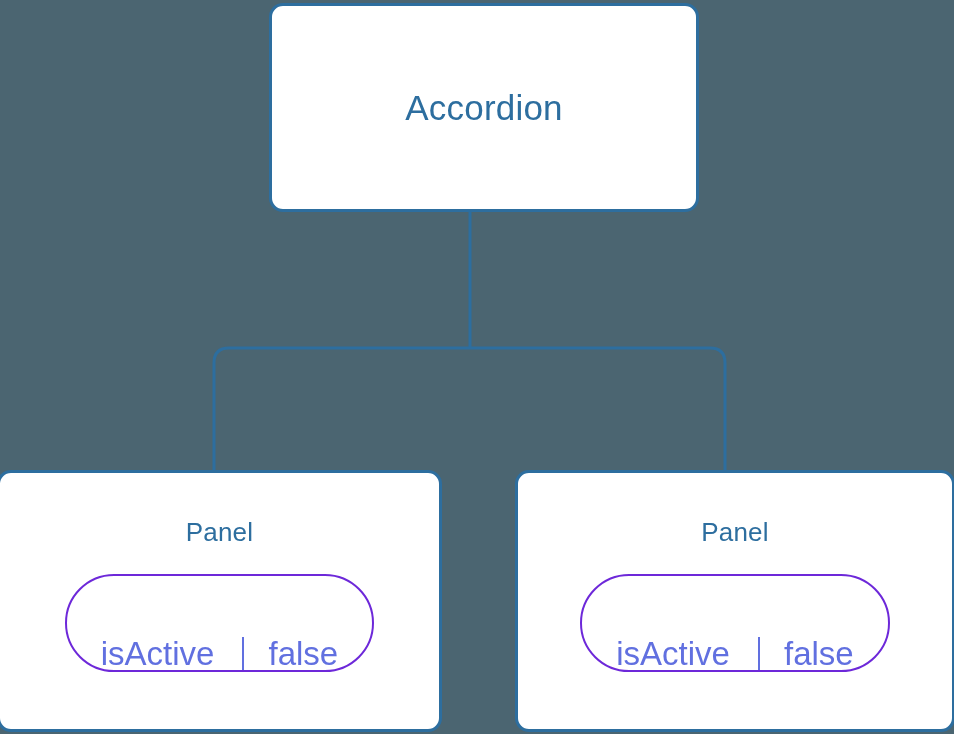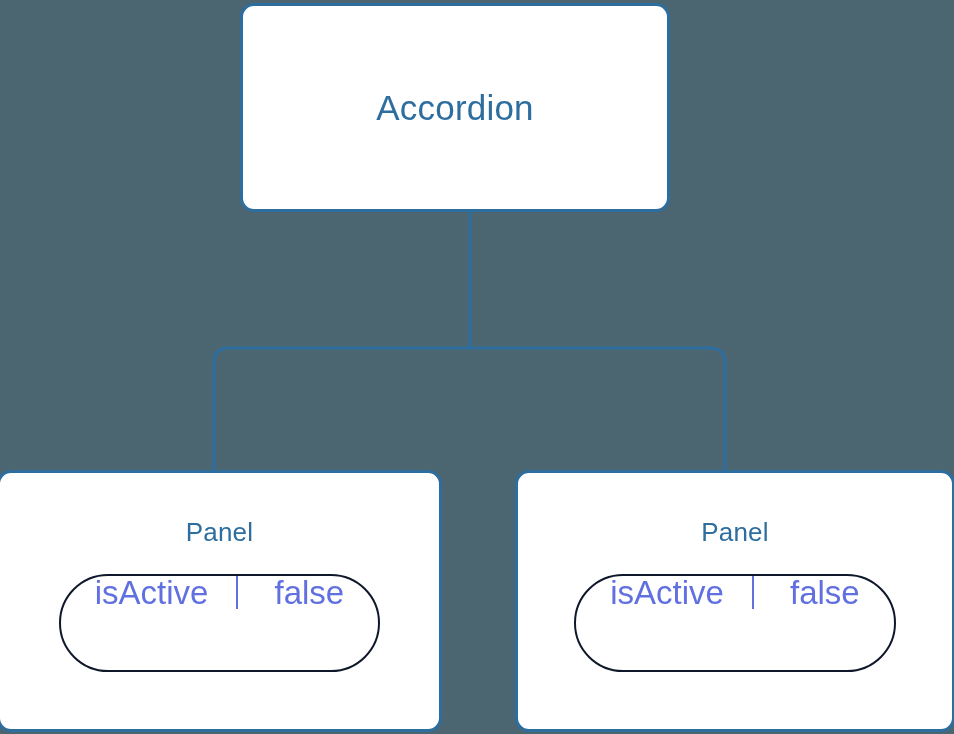--- a/index.html
+++ b/index.html
@@ -50,21 +50,21 @@
     color: #2d6e9f;
     font-size: 26px;
     font-weight: 400;
     letter-spacing: 0.2px;
     line-height: 1;
     white-space: nowrap;
   }
 
   
   #node-accordion {
-    left: 240px;
+    left: 269px;
     top: 3px;
     width: 430px;
     height: 209px;
     justify-content: center;
   }
   #node-accordion .node-title {
     font-size: 35px;
   }
 
   
@@ -80,42 +80,42 @@
   }
   #node-panel-1 {
     left: 515px;
     width: 440px;
   }
 
   
   .prop-pill {
     margin-top: 29px;
     display: flex;
-    align-items: flex-start;
-    border: 2px solid #0f172a;
+    align-items: flex-end;
+    border: 2px solid #6d28d9;
     border-radius: 999px;
     background: transparent;
     height: 94px;
     overflow: hidden;
   }
   .prop-key,
   .prop-value {
     display: flex;
     align-items: center;
     justify-content: center;
     color: #6170e0;
     font-size: 33px;
     line-height: 1;
     white-space: nowrap;
   }
   .prop-key {
     padding: 0 28px 0 34px;
   }
   .prop-value {
-    padding: 0 34px 0 36px;
+    padding: 0 34px 0 24px;
     border-left: 2px solid #6170e0;
   }
 </style>
 </head>
 <body>
 
 <div id="diagram-canvas">
 
   <svg id="connector-layer" viewBox="0 0 954 734" width="954" height="734" xmlns="http://www.w3.org/2000/svg">
 

